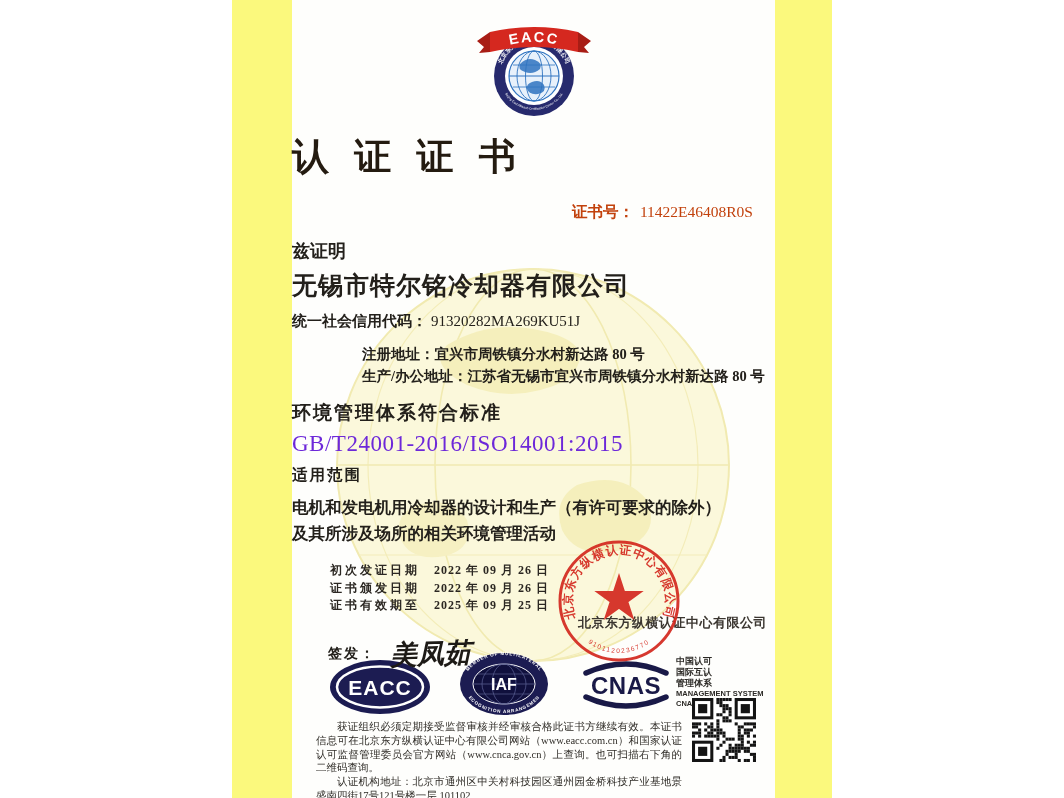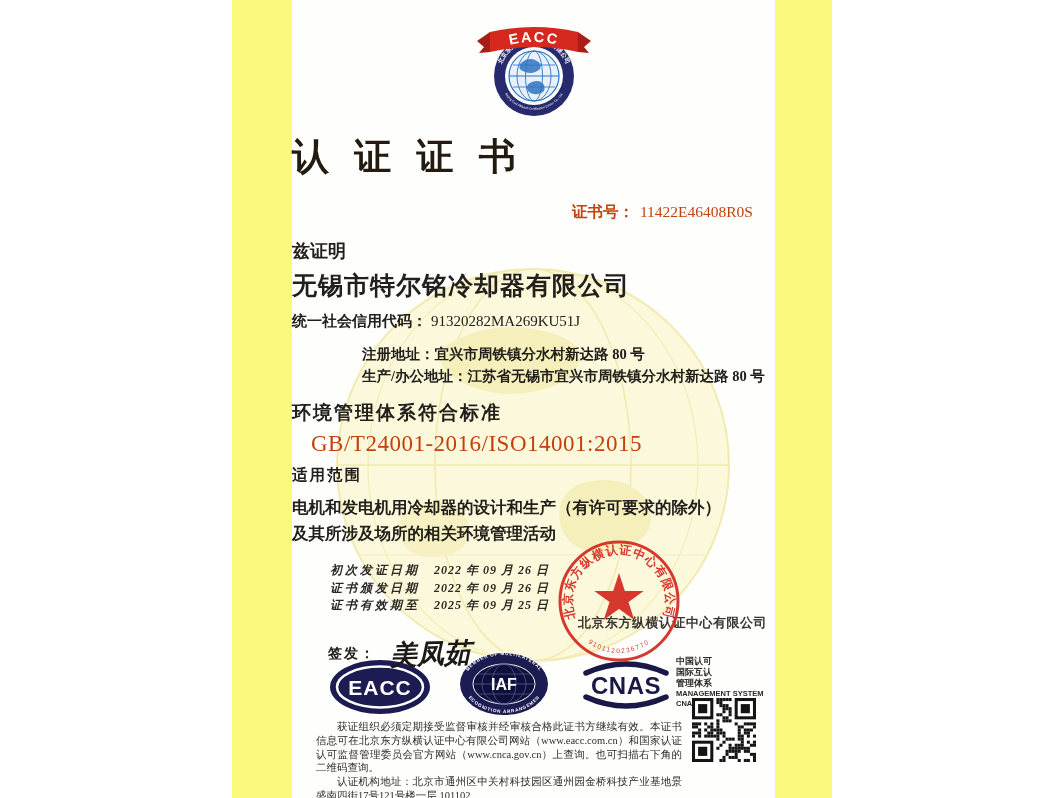--- a/index.html
+++ b/index.html
@@ -13,24 +13,24 @@
   .logo-wrap{text-align:center;margin-top:8px;}
   .title{margin:10px 0 0 0;font-size:37px;font-weight:700;letter-spacing:8px;color:#241b10;text-align:left;font-family:"Liberation Serif",serif;}
   .certno{margin-top:20px;text-align:right;padding-right:22px;font-size:15.5px;font-weight:700;color:#c2410c;}
   .certno .val{font-weight:400;margin-left:6px;font-family:"Liberation Serif",serif;}
   .hereby{margin-top:16px;font-size:18px;font-weight:700;}
   .company{margin-top:6px;font-size:25px;font-weight:700;letter-spacing:1px;}
   .credit{margin-top:10px;font-size:15px;font-weight:700;}
   .credit .val{font-weight:400;margin-left:4px;}
   .addrs{margin-top:12px;padding-left:70px;font-size:14.5px;font-weight:700;line-height:22px;}
   .stdhead{margin-top:13px;font-size:19px;font-weight:700;letter-spacing:2px;}
-  .stdcode{margin-top:5px;font-size:23px;letter-spacing:.5px;color:#c2410c;padding-left:19px;}
+  .stdcode{margin-top:5px;font-size:23px;letter-spacing:.5px;color:#6d28d9;}
   .scopehead{margin-top:8px;font-size:15.5px;font-weight:700;letter-spacing:2px;}
   .scope{margin-top:9px;font-size:16.5px;font-weight:700;line-height:26px;}
-  .dates{margin-top:15px;padding-left:38px;font-size:12px;font-weight:700;line-height:17.5px;color:#2b2722;font-style:italic;}
+  .dates{margin-top:15px;padding-left:38px;font-size:12px;font-weight:700;line-height:17.5px;color:#2b2722;}
   .daterow .lbl{letter-spacing:3px;}
   .daterow .val{margin-left:14px;letter-spacing:1px;font-weight:700;}
   .signrow{margin-top:21px;padding-left:36px;display:flex;align-items:center;}
   .signlabel{font-size:14px;font-weight:700;letter-spacing:2px;}
   .signature{margin-left:14px;font-size:27px;font-weight:700;font-style:italic;font-family:"DejaVu Serif",serif;transform:rotate(-2deg);color:#1d1a16;}
   .stamp{position:absolute;left:264px;top:538px;z-index:3;opacity:.93;}
   .issuer{position:absolute;left:286px;top:614px;z-index:2;font-size:13px;font-weight:700;color:#3b3630;letter-spacing:.5px;white-space:nowrap;}
   .logo-eacc-oval{position:absolute;left:36px;top:658px;}
   .logo-iaf{position:absolute;left:166px;top:650px;}
   .logo-cnas{position:absolute;left:288px;top:660px;}

